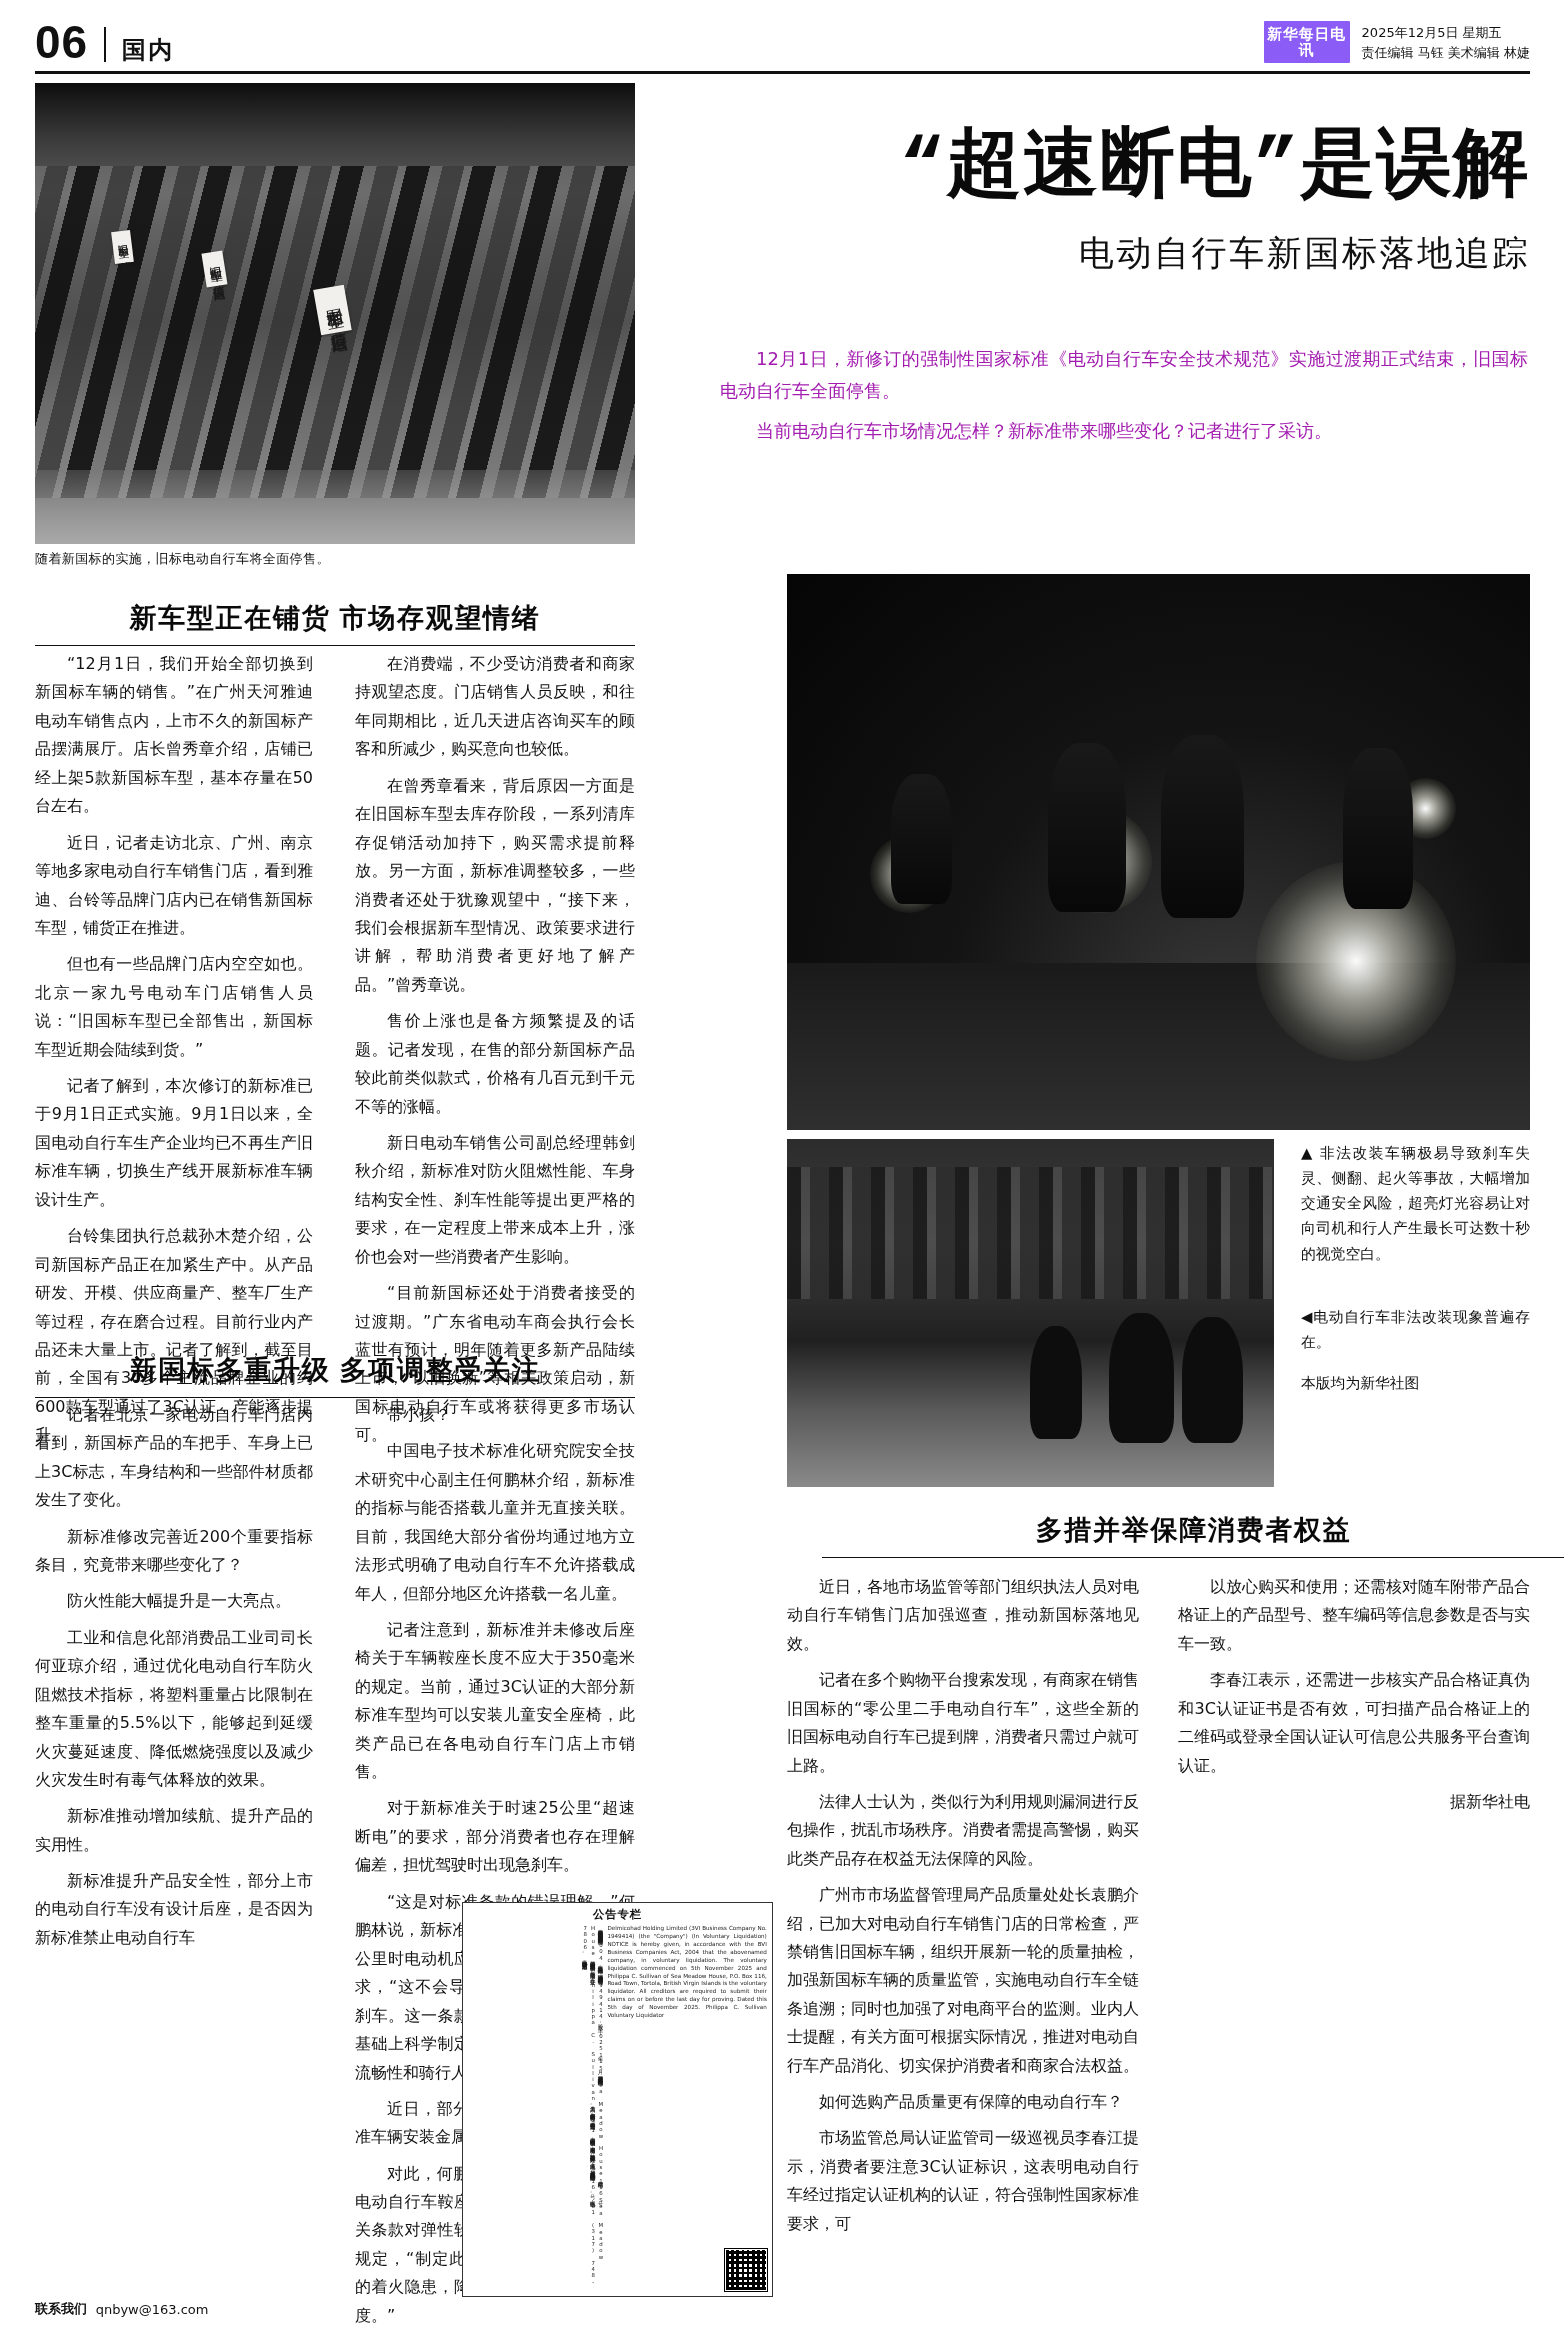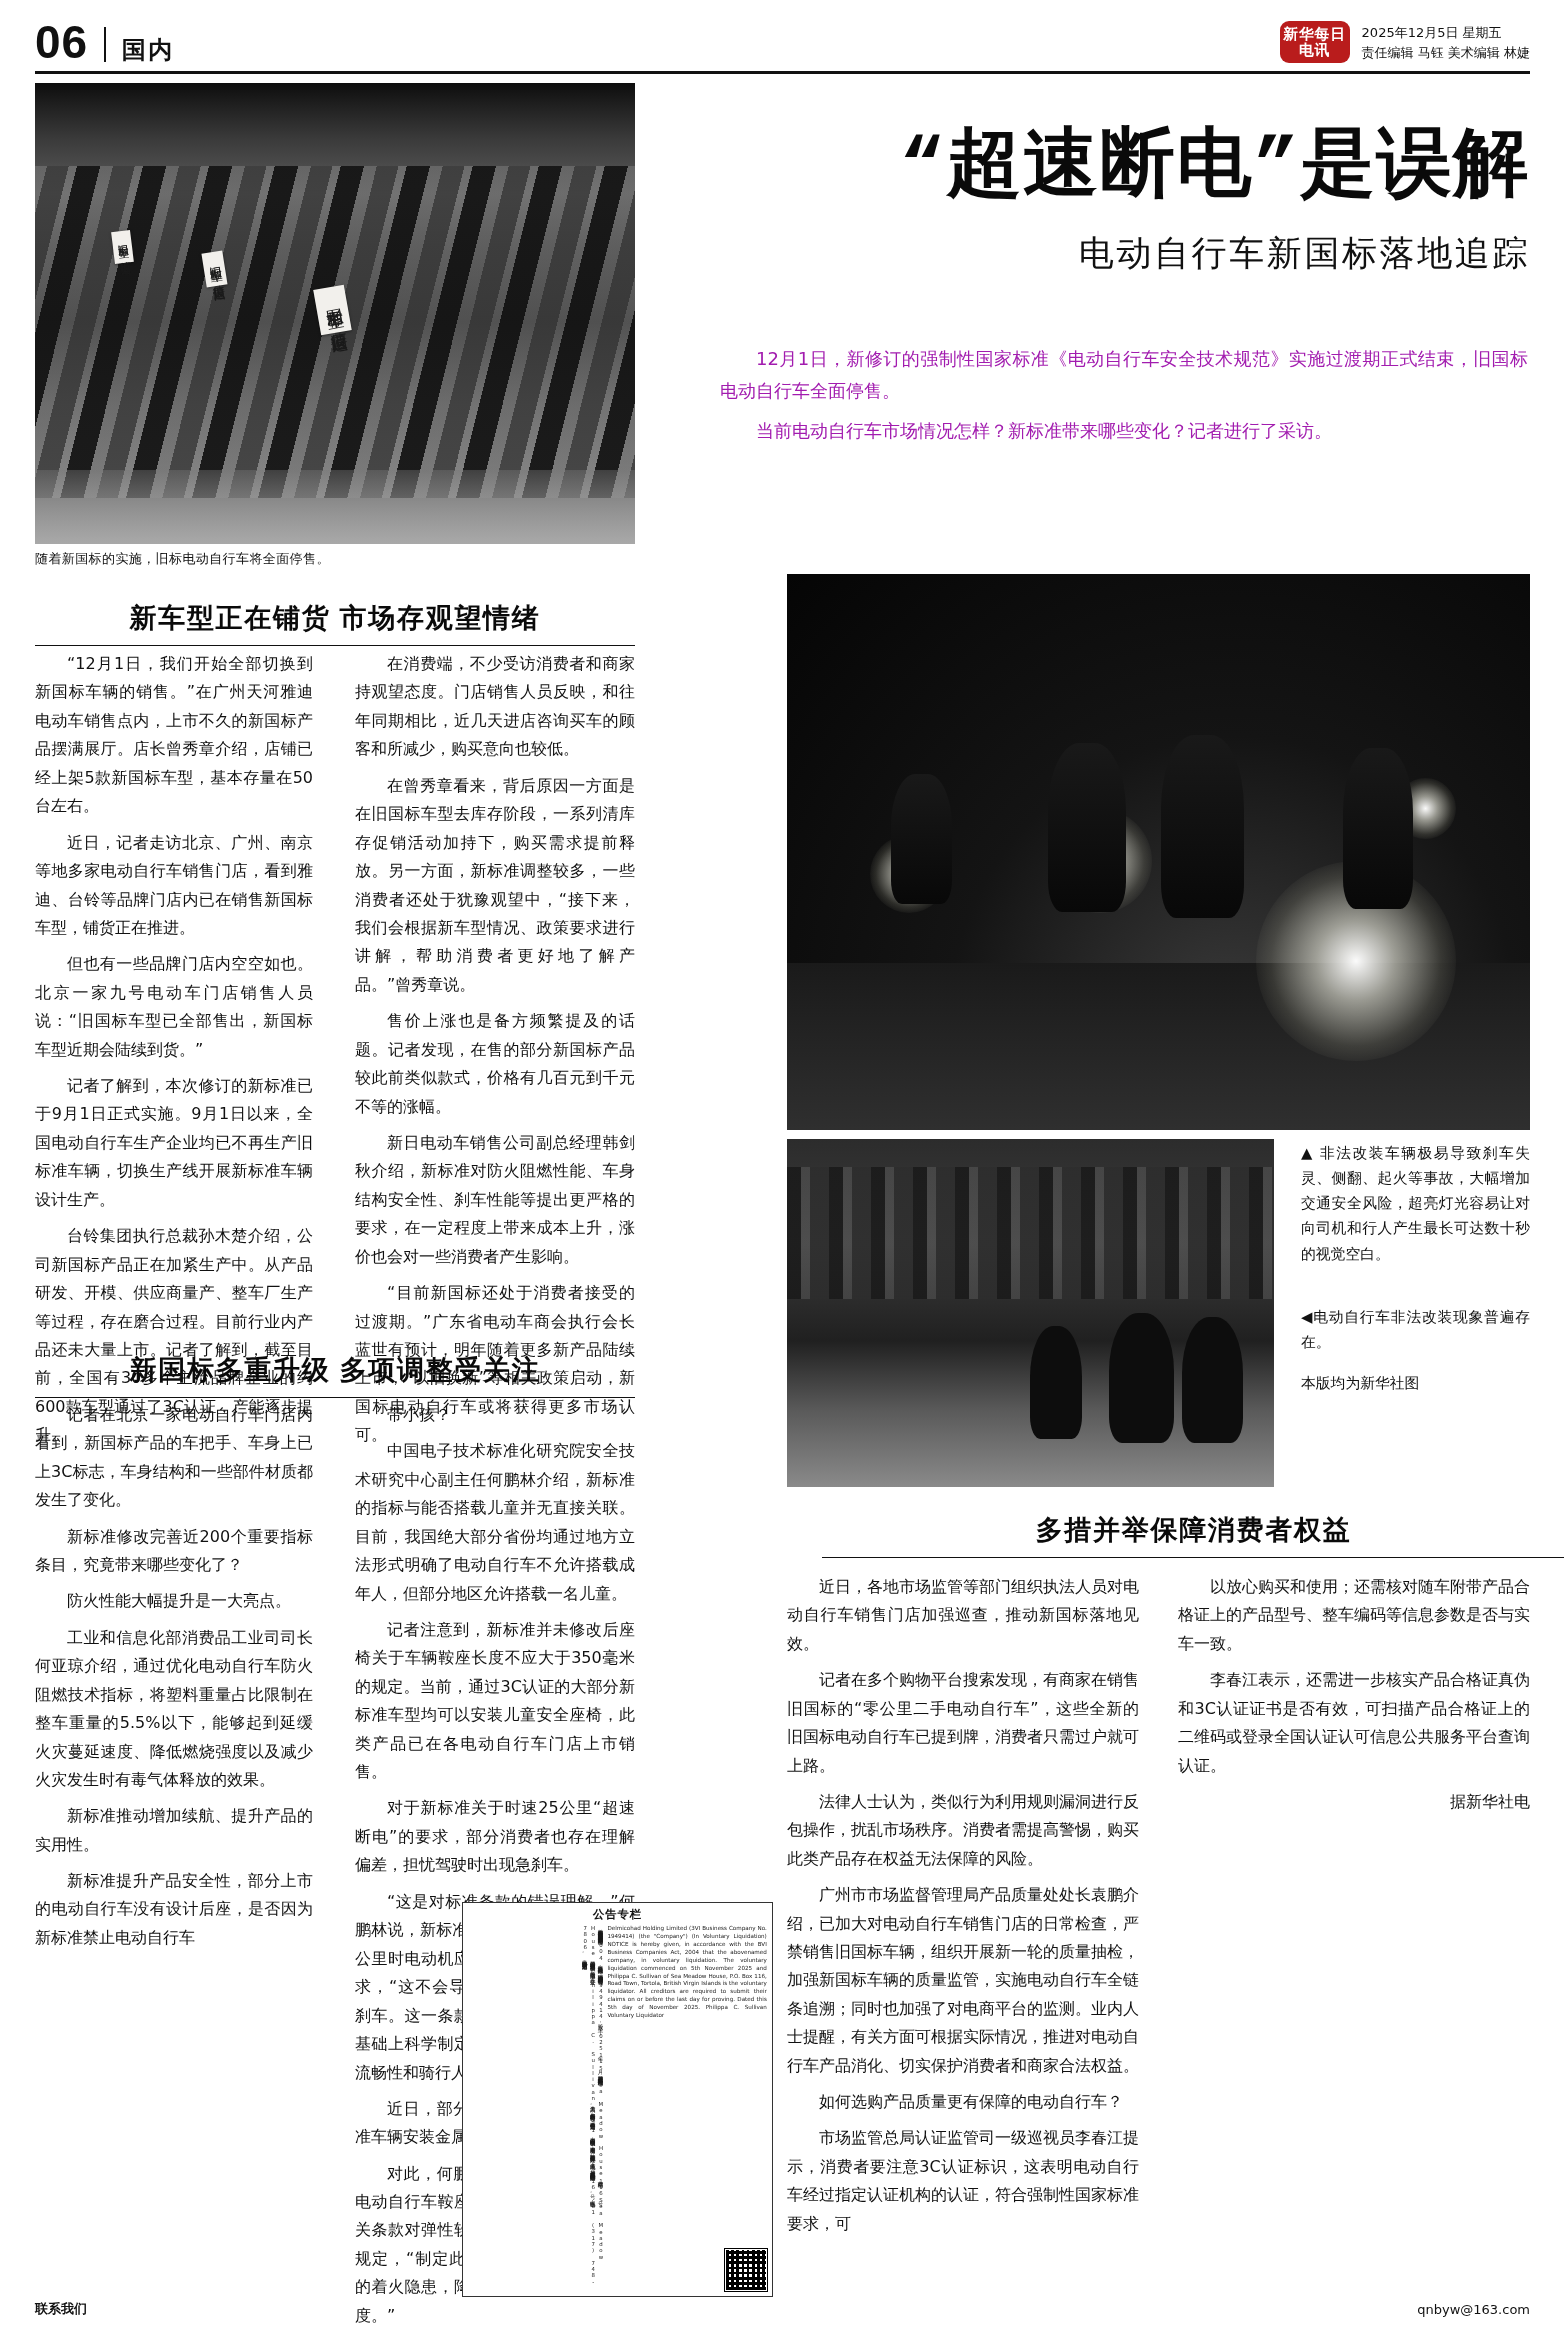--- a/index.html
+++ b/index.html
@@ -64,34 +64,34 @@
     line-height: 1;
     font-family: "Liberation Sans", sans-serif;
   }
   .mast-right {
     display: flex;
     align-items: flex-start;
     gap: 12px;
     padding-top: 1.7px;
   }
   .paper-logo {
-    width: 70px;
+    width: 86px;
     height: 42px;
-    background: #b91c1c;
+    background: #8b5cf6;
     color: #fff;
     font-size: 14.8px;
     font-weight: bold;
     letter-spacing: 0.9px;
     display: flex;
     align-items: center;
     justify-content: center;
     font-family: "DejaVu Sans", sans-serif;
     line-height: 1.05;
     text-align: center;
-    border-radius: 9px;
+    border-radius: 1px;
   }
   .mast-meta {
     font-size: 13px;
     line-height: 1.55;
     color: #111;
     font-family: "DejaVu Sans", sans-serif;
     padding-top: 2.6px;
   }
   .rule-top {
     position: absolute;
@@ -380,21 +380,21 @@
     outline: 0.9px solid #000;
   }
 
   
   .footer {
     position: absolute;
     left: 35px;
     bottom: 12px;
     width: 1495px;
     display: flex;
-    justify-content: space-between;
+    justify-content: flex-start;
     align-items: center;
     gap: 8.7px;
     font-size: 13px;
     font-family: "DejaVu Sans", sans-serif;
     color: #111;
   }
   .footer .lbl { font-weight: bold; }
 </style>
 </head>
 <body>

